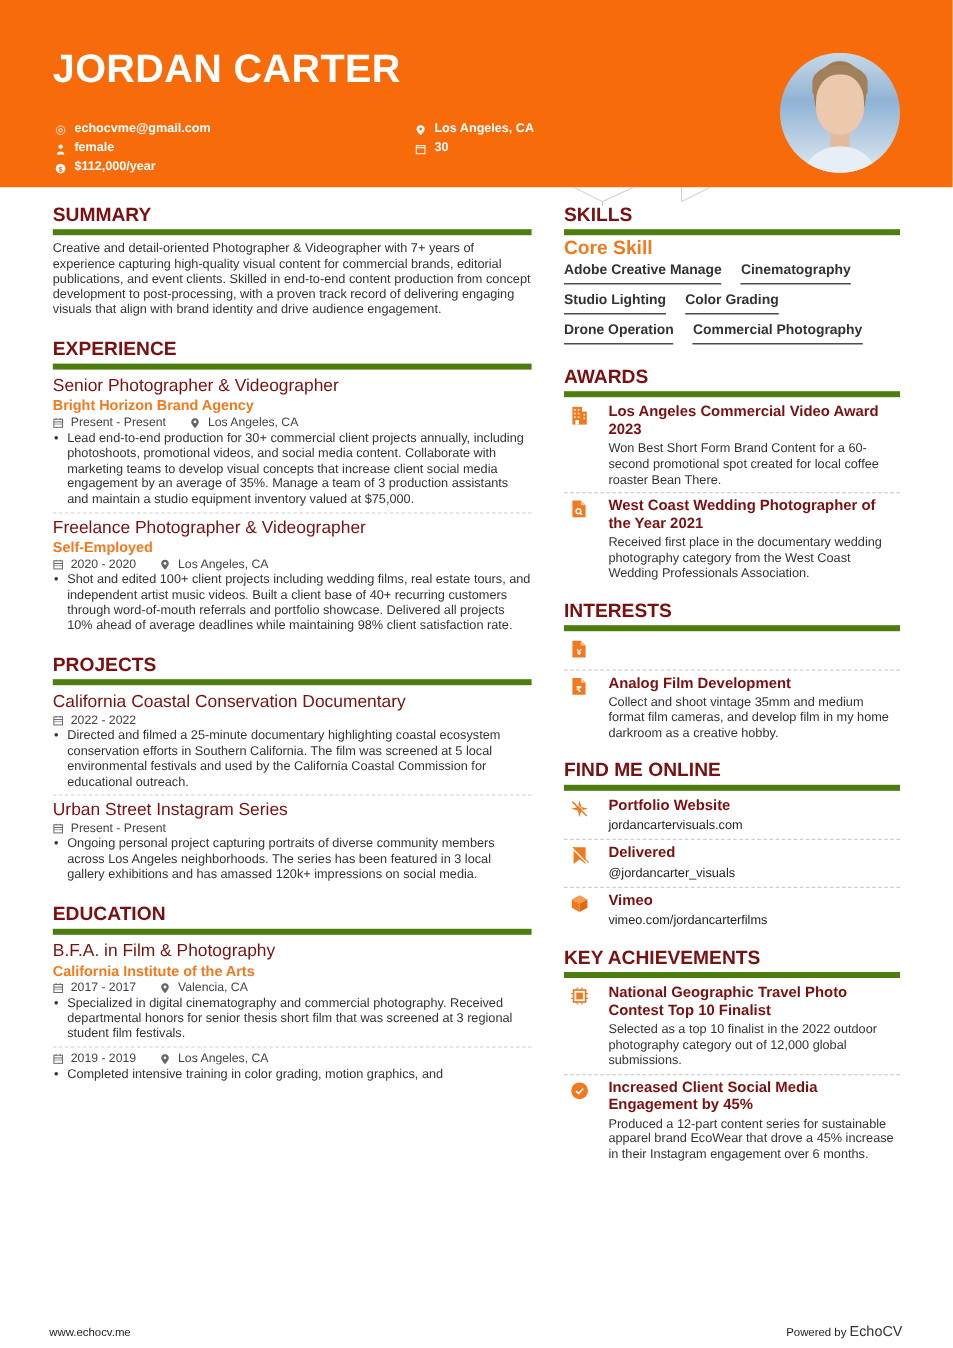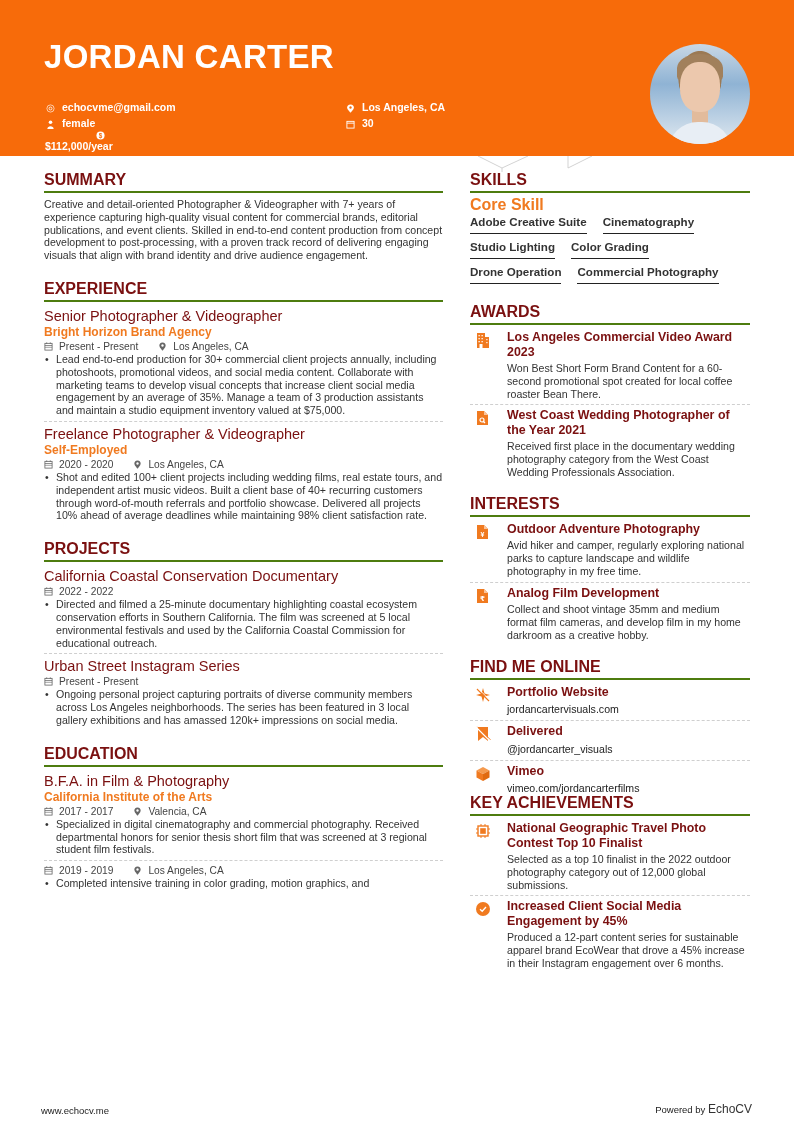--- a/index.html
+++ b/index.html
@@ -20,21 +20,21 @@
   .photo .shirt { position: absolute; left: 18px; top: 78px; width: 64px; height: 40px; background: #e8eef5; border-radius: 30px 30px 0 0; }
   .photo .neck { position: absolute; left: 42px; top: 62px; width: 16px; height: 20px; background: #e2bb9c; }
   .photo .face { position: absolute; left: 30px; top: 18px; width: 40px; height: 50px; background: #ecc8ad; border-radius: 45%; }
   .photo .hair { position: absolute; left: 27px; top: 10px; width: 46px; height: 28px; background: #a1805c; border-radius: 50% 50% 20% 20%; }
 
   .deco { position: absolute; left: 470px; top: 156px; width: 130px; height: 16px; }
 
   .col-left { position: absolute; left: 44px; top: 172px; width: 399px; }
   .col-right { position: absolute; left: 470px; top: 172px; width: 280px; }
 
-  .sec-title { font-size: 16px; font-weight: bold; color: #7a1010; line-height: 1; padding-bottom: 3px; border-bottom: 2px solid #4d7c0f; margin-bottom: 5px; }
+  .sec-title { font-size: 16px; font-weight: bold; color: #7a1010; line-height: 1; padding-bottom: 3px; border-bottom: 5px solid #4d7c0f; margin-bottom: 5px; }
   .para { font-size: 10.6px; line-height: 12.8px; color: #333; }
 
   .entry-title { font-size: 14.5px; color: #7a1010; line-height: 18px; }
   .entry-org { font-size: 12px; font-weight: bold; color: #f07a20; line-height: 15px; }
   .meta { font-size: 10.2px; color: #444; display: flex; align-items: center; line-height: 13px; }
   .meta .mi { display: inline-flex; width: 9px; height: 9px; margin-right: 6px; }
   .meta svg { width: 9px; height: 9px; }
   .meta .loc { margin-left: 20px; display: inline-flex; align-items: center; }
   .bullet { font-size: 10.6px; line-height: 12.8px; color: #333; padding-left: 12px; position: relative; }
   .bullet::before { content: "•"; position: absolute; left: 1px; top: 0; }
@@ -73,21 +73,21 @@
   </div>
   <div class="contact" style="left:45px;top:115px;">
     <span class="ic">
       <svg viewBox="0 0 10 10">
           <circle cx="5" cy="2.5" r="2" fill="#fff"></circle>
           <path d="M1.5 10 C1.5 6 8.5 6 8.5 10 Z" fill="#fff"></path>
         </svg>
     </span>
     <span>female</span>
   </div>
-  <div class="contact" style="left:45px;top:131px;flex-direction:column;">
+  <div class="contact" style="left:45px;top:131px;">
     <span class="ic">
       <svg viewBox="0 0 10 10">
           <circle cx="5" cy="5" r="4.5" fill="#fff"></circle>
           <text x="5" y="7.8" font-size="7" text-anchor="middle" fill="#f76b0a" font-family="Liberation Sans, sans-serif" font-weight="bold">$</text>
         </svg>
     </span>
     <span>$112,000/year</span>
   </div>
   <div class="contact" style="left:345px;top:99px;">
     <span class="ic">
@@ -284,21 +284,21 @@
     </div>
   </section>
 </div>
 
 <div class="col-right">
 
   <section>
     <div class="sec-title">SKILLS</div>
     <div class="core">Core Skill</div>
     <div class="skills">
-      <span class="skill">Adobe Creative Suite</span>
+      <span class="skill">Adobe Creative Manage</span>
       <span class="skill">Cinematography</span>
       <span class="skill">Studio Lighting</span>
       <span class="skill">Color Grading</span>
       <span class="skill">Drone Operation</span>
       <span class="skill">Commercial Photography</span>
     </div>
   </section>
 
   <section style="margin-top:17px;">
     <div class="sec-title">AWARDS</div>
@@ -345,24 +345,20 @@
   <section style="margin-top:17px;">
     <div class="sec-title">INTERESTS</div>
     <div class="ritem">
       <div class="ricon">
         <svg viewBox="0 0 16 16">
             <path d="M2 1 H9 L13 5 V15 H2 Z" fill="#f07a20"></path>
             <path d="M9 1 V5 H13" fill="#fbc49a"></path>
             <text x="7.5" y="13" font-size="7" text-anchor="middle" fill="#fff" font-family="Liberation Sans, sans-serif" font-weight="bold">¥</text>
           </svg>
       </div>
-      <div class="rbody">
-        <div class="rtitle">Outdoor Adventure Photography</div>
-        <div class="rdesc">Avid hiker and camper, regularly exploring national parks to capture landscape and wildlife photography in my free time.</div>
-      </div>
     </div>
     <div class="dash"></div>
     <div class="ritem">
       <div class="ricon">
         <svg viewBox="0 0 16 16">
             <path d="M2 1 H9 L13 5 V15 H2 Z" fill="#f07a20"></path>
             <path d="M9 1 V5 H13" fill="#fbc49a"></path>
             <text x="7.5" y="13" font-size="7" text-anchor="middle" fill="#fff" font-family="DejaVu Sans, sans-serif" font-weight="bold">₹</text>
           </svg>
       </div>
@@ -411,21 +407,21 @@
             <path d="M14.5 4.5 L8 8 V15 L14.5 11.5 Z" fill="#e06a10"></path>
           </svg>
       </div>
       <div class="rbody">
         <div class="rtitle">Vimeo</div>
         <div class="rlink">vimeo.com/jordancarterfilms</div>
       </div>
     </div>
   </section>
 
-  <section style="">
+  <section style="margin-top:17px;">
     <div class="sec-title">KEY ACHIEVEMENTS</div>
     <div class="ritem">
       <div class="ricon">
         <svg viewBox="0 0 16 16">
             <rect x="3" y="3" width="10" height="10" fill="none" stroke="#f07a20" stroke-width="1.4"></rect>
             <rect x="5.2" y="5.2" width="5.6" height="5.6" fill="#f07a20"></rect>
             <g stroke="#f07a20" stroke-width="1">
               <line x1="6" y1="1" x2="6" y2="3"></line>
               <line x1="10" y1="1" x2="10" y2="3"></line>
               <line x1="6" y1="13" x2="6" y2="15"></line>

